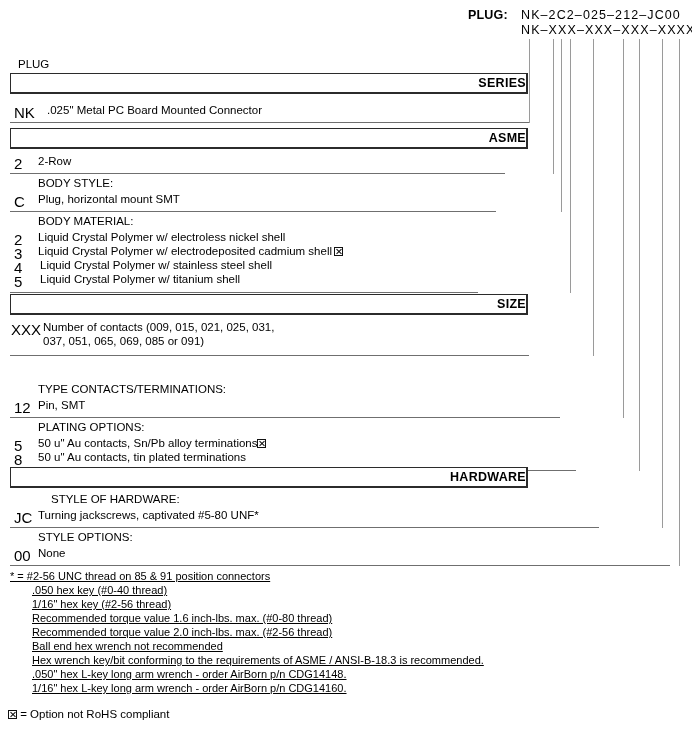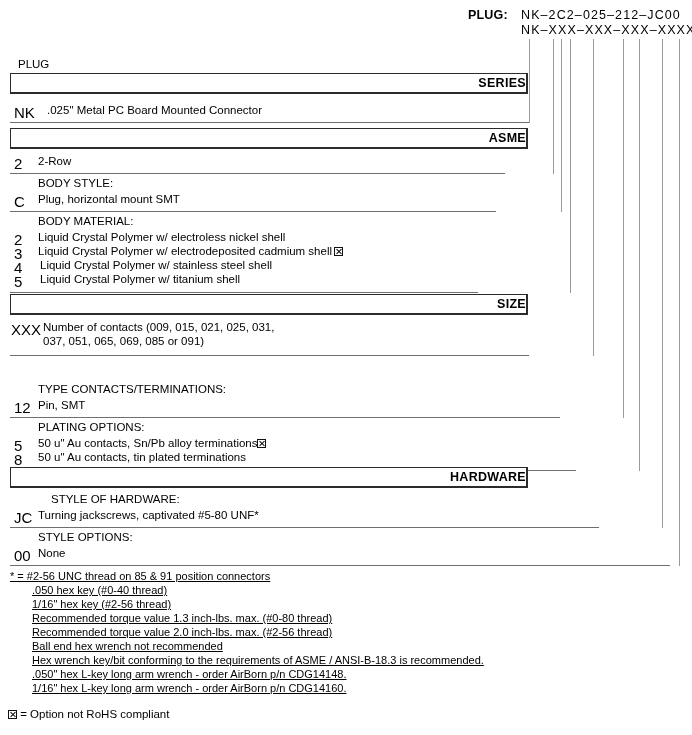--- a/index.html
+++ b/index.html
@@ -262,21 +262,21 @@
   <div class="lead-v" style="left:570px; top:-13px; height:254px"></div>
   <div class="lead-v" style="left:593px; top:-13px; height:317px"></div>
   <div class="lead-v" style="left:623px; top:-13px; height:379px"></div>
   <div class="lead-v" style="left:639px; top:-13px; height:432px"></div>
   <div class="lead-v" style="left:662px; top:-13px; height:489px"></div>
   <div class="lead-v" style="left:679px; top:-13px; height:527px"></div>
 
   <div class="note" style="left:10px;  top:518px">* = #2-56 UNC thread on 85 &amp; 91 position connectors</div>
   <div class="note" style="left:32px;  top:532px">.050 hex key (#0-40 thread)</div>
   <div class="note" style="left:32px;  top:546px">1/16" hex key (#2-56 thread)</div>
-  <div class="note" style="left:32px;  top:560px">Recommended torque value 1.3 inch-lbs. max. (#0-80 thread)</div>
+  <div class="note" style="left:32px;  top:560px">Recommended torque value 1.6 inch-lbs. max. (#0-80 thread)</div>
   <div class="note" style="left:32px;  top:574px">Recommended torque value 2.0 inch-lbs. max. (#2-56 thread)</div>
   <div class="note" style="left:32px;  top:588px">Ball end hex wrench not recommended</div>
   <div class="note" style="left:32px;  top:602px">Hex wrench key/bit conforming to the requirements of ASME / ANSI-B-18.3 is recommended.</div>
   <div class="note" style="left:32px;  top:616px">.050" hex L-key long arm wrench - order AirBorn p/n CDG14148.</div>
   <div class="note" style="left:32px;  top:630px">1/16" hex L-key long arm wrench - order AirBorn p/n CDG14160.</div>
 
   <div class="legend" style="left:8px; top:656px">
     <span class="rohs"></span>
     <span>= Option not RoHS compliant</span>
   </div>

